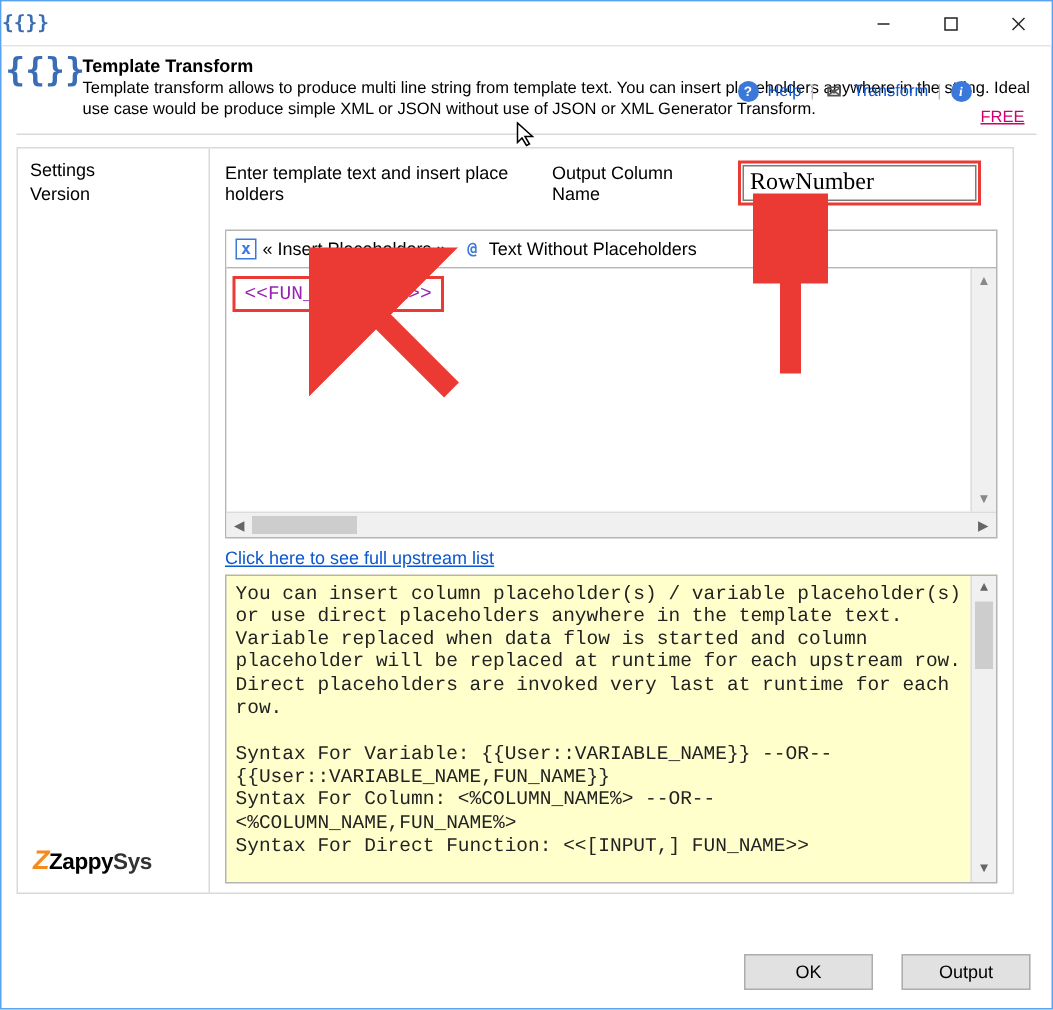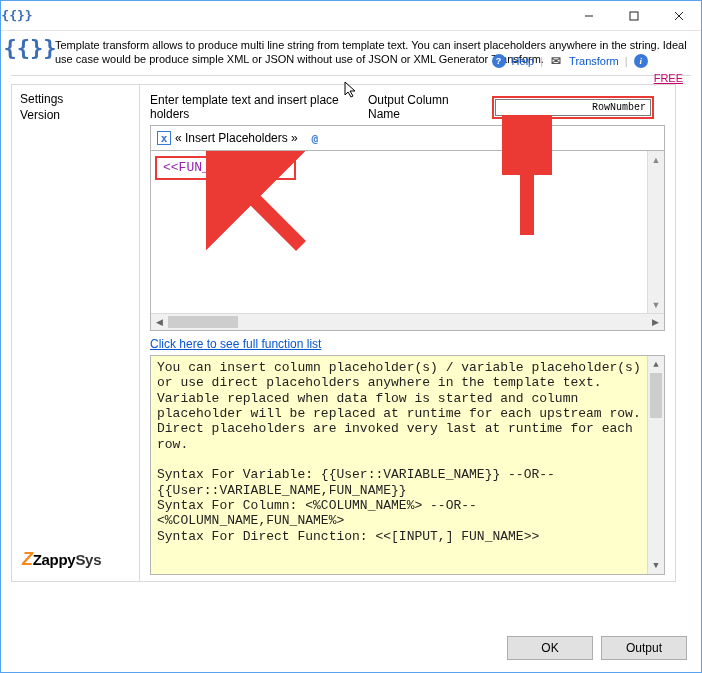--- a/index.html
+++ b/index.html
@@ -100,36 +100,35 @@
     display: flex;
     flex-direction: column;
     position: relative;
   }
   .labelrow {
     display: flex;
     align-items: center;
     gap: 8px;
     font-size: 12px;
     color: #000;
-    padding: 2px 0 4px 0;
+    padding: 2px 0 16px 0;
   }
   .labelrow .lab1 { flex: 0 0 auto; width: 210px; }
   .labelrow .lab2 { flex: 0 0 auto; width: 116px; }
   .out-col {
     border: 2px solid #eb3a33;
     padding: 1px;
     position: relative;
   }
   .out-col input {
     border: 1px solid #7a7a7a;
-    font-size: 10px;
+    font-size: 16px;
     padding: 2px 4px;
     width: 156px;
-    font-family: Liberation Mono, monospace;
-    text-align: right;
+    font-family: Liberation Serif, serif;
   }
 
   
   .tplgrp {
     border: 1px solid #b5b5b5;
     display: flex;
     flex-direction: column;
     height: 206px;
   }
   .tplbar {
@@ -229,21 +228,21 @@
   .helparea .vs .arrow { height: 17px; display: flex; align-items: center; justify-content: center; color: #666; font-size: 9px; }
   .helparea .vs .trk { flex: 1; position: relative; }
   .helparea .vs .th { position: absolute; top: 0; left: 2px; right: 2px; height: 45px; background: #cdcdcd; }
 
   
   .footer {
     position: absolute;
     right: 14px;
     bottom: 12px;
     display: flex;
-    gap: 8px;
+    gap: 19px;
   }
   .footer button {
     font-family: inherit;
     font-size: 12px;
     border: 1px solid #adadad;
     background: #e1e1e1;
     padding: 4px 0;
     width: 86px;
     cursor: default;
   }
@@ -284,20 +283,21 @@
           <line x1="1" y1="1" x2="9" y2="9" stroke="#222" stroke-width="1"></line>
           <line x1="9" y1="1" x2="1" y2="9" stroke="#222" stroke-width="1"></line>
         </svg>
     </div>
   </div>
 </div>
 
 <div class="header">
   <div class="big-icon">{{}}</div>
   <div class="htxt">
+    <div class="hname">Template Transform</div>
     <div class="hdesc">Template transform allows to produce multi line string from template text. You can insert placeholders anywhere in the string. Ideal use case would be produce simple XML or JSON without use of JSON or XML Generator Transform.</div>
   </div>
   <div class="links">
     <span class="ic">?</span>
     <a>Help</a>
     <span style="color:#bbb">|</span>
     <span class="ic mail">✉</span>
     <a>Transform</a>
     <span style="color:#bbb">|</span>
     <span class="ic info">i</span>
@@ -333,20 +333,21 @@
     </div>
 
     <div class="tplgrp">
       <div class="tplbar">
         <span class="btn">
           <span class="ico ico-insert">x</span>
           <span>« Insert Placeholders »</span>
         </span>
         <span class="btn">
           <span class="ico ico-atsign">@</span>
+          <span>Text Without Placeholders</span>
         </span>
       </div>
       <div class="tplbody">
         <div class="tplcanvas">
           <div class="placeholder-box">&lt;&lt;FUN_SEQUENCE&gt;&gt;</div>
         </div>
         <div class="vscroll">
           <div class="arrow">▲</div>
           <div class="track"></div>
           <div class="arrow" style="position:absolute;bottom:0;left:0;right:0">▼</div>
@@ -355,21 +356,21 @@
       <div class="hscroll-row">
         <div class="harrow">◀</div>
         <div class="htrack">
             <div class="hthumb"></div>
           </div>
         <div class="harrow">▶</div>
       </div>
     </div>
 
     <div class="linkrow">
-      <a>Click here to see full function list</a>
+      <a>Click here to see full upstream list</a>
     </div>
 
     <div class="helparea">
       <div class="helptxt">You can insert column placeholder(s) / variable placeholder(s) or use direct placeholders anywhere in the template text. Variable replaced when data flow is started and column placeholder will be replaced at runtime for each upstream row. Direct placeholders are invoked very last at runtime for each row.
 
 Syntax For Variable: {{User::VARIABLE_NAME}} --OR-- {{User::VARIABLE_NAME,FUN_NAME}}
 Syntax For Column: &lt;%COLUMN_NAME%&gt; --OR-- &lt;%COLUMN_NAME,FUN_NAME%&gt;
 Syntax For Direct Function: &lt;&lt;[INPUT,] FUN_NAME&gt;&gt;</div>
       <div class="vs">
         <div class="arrow">▲</div>

